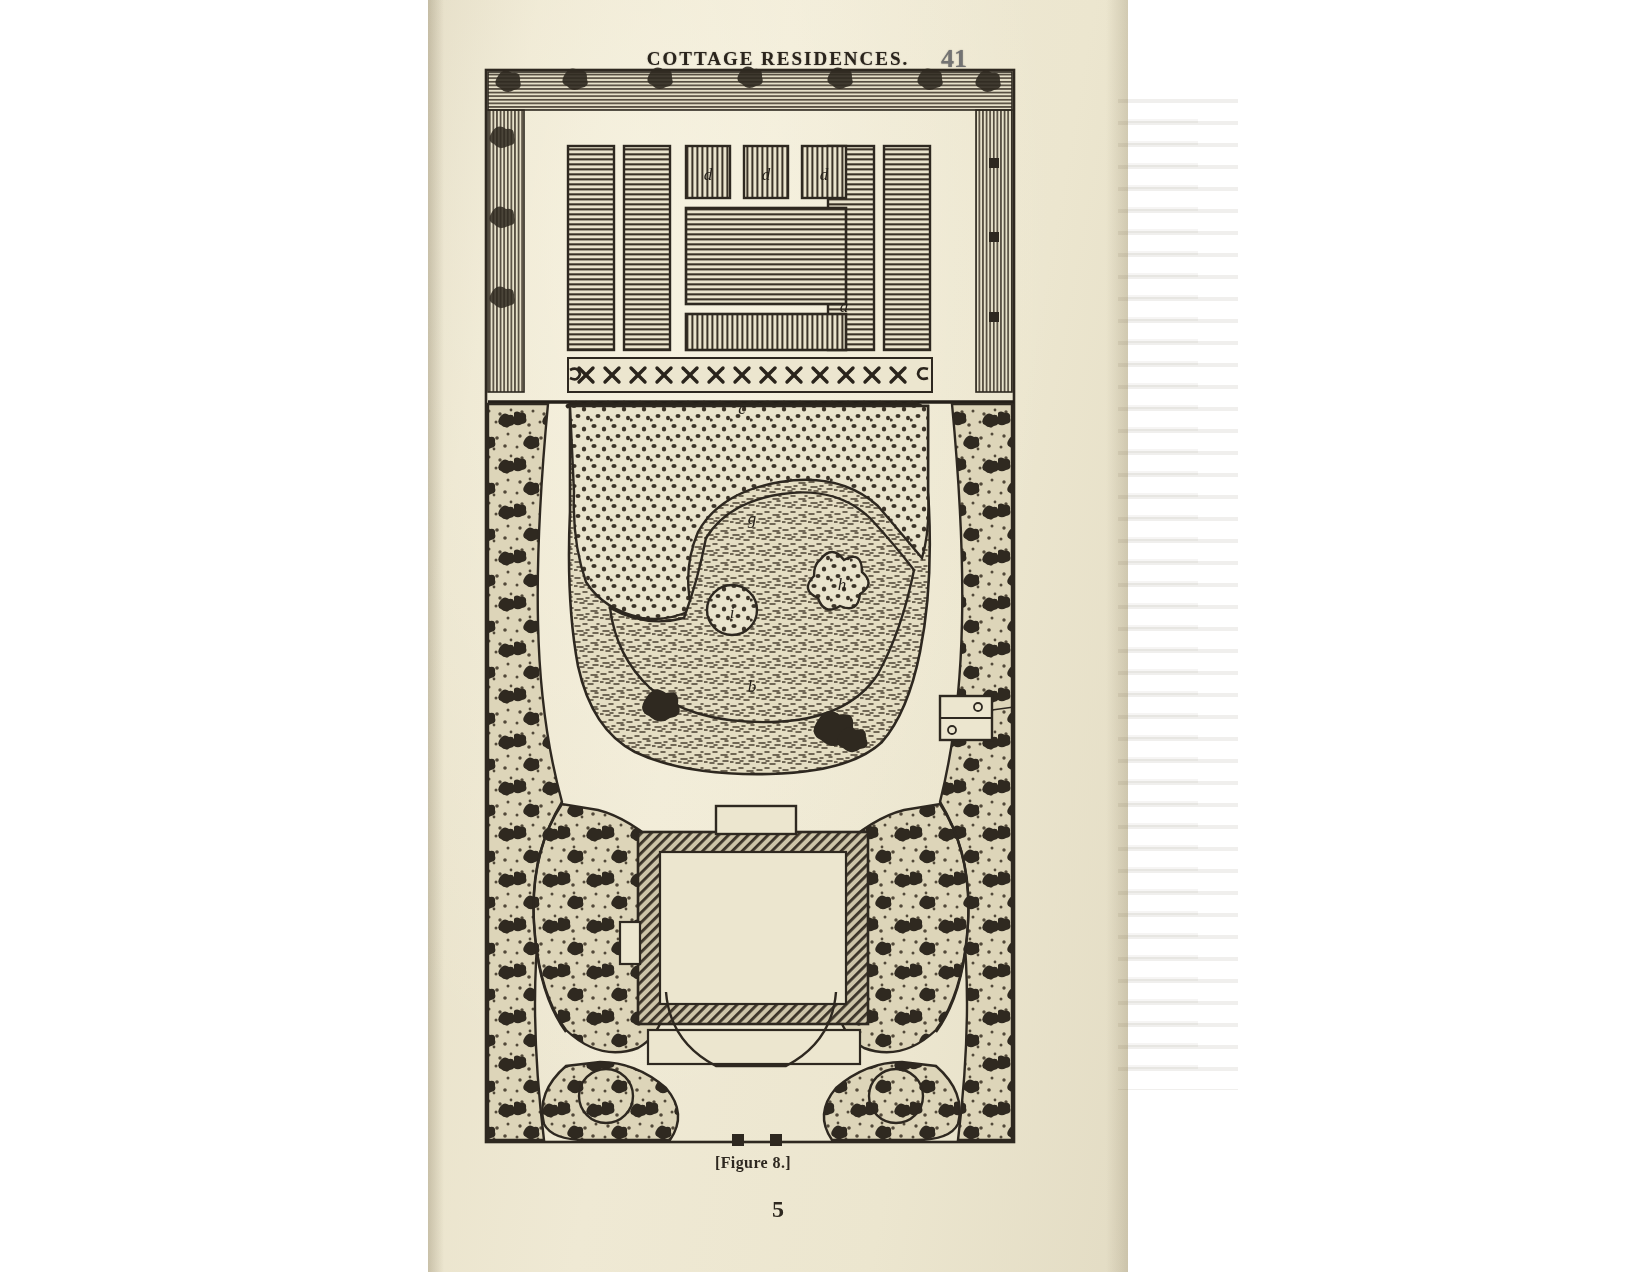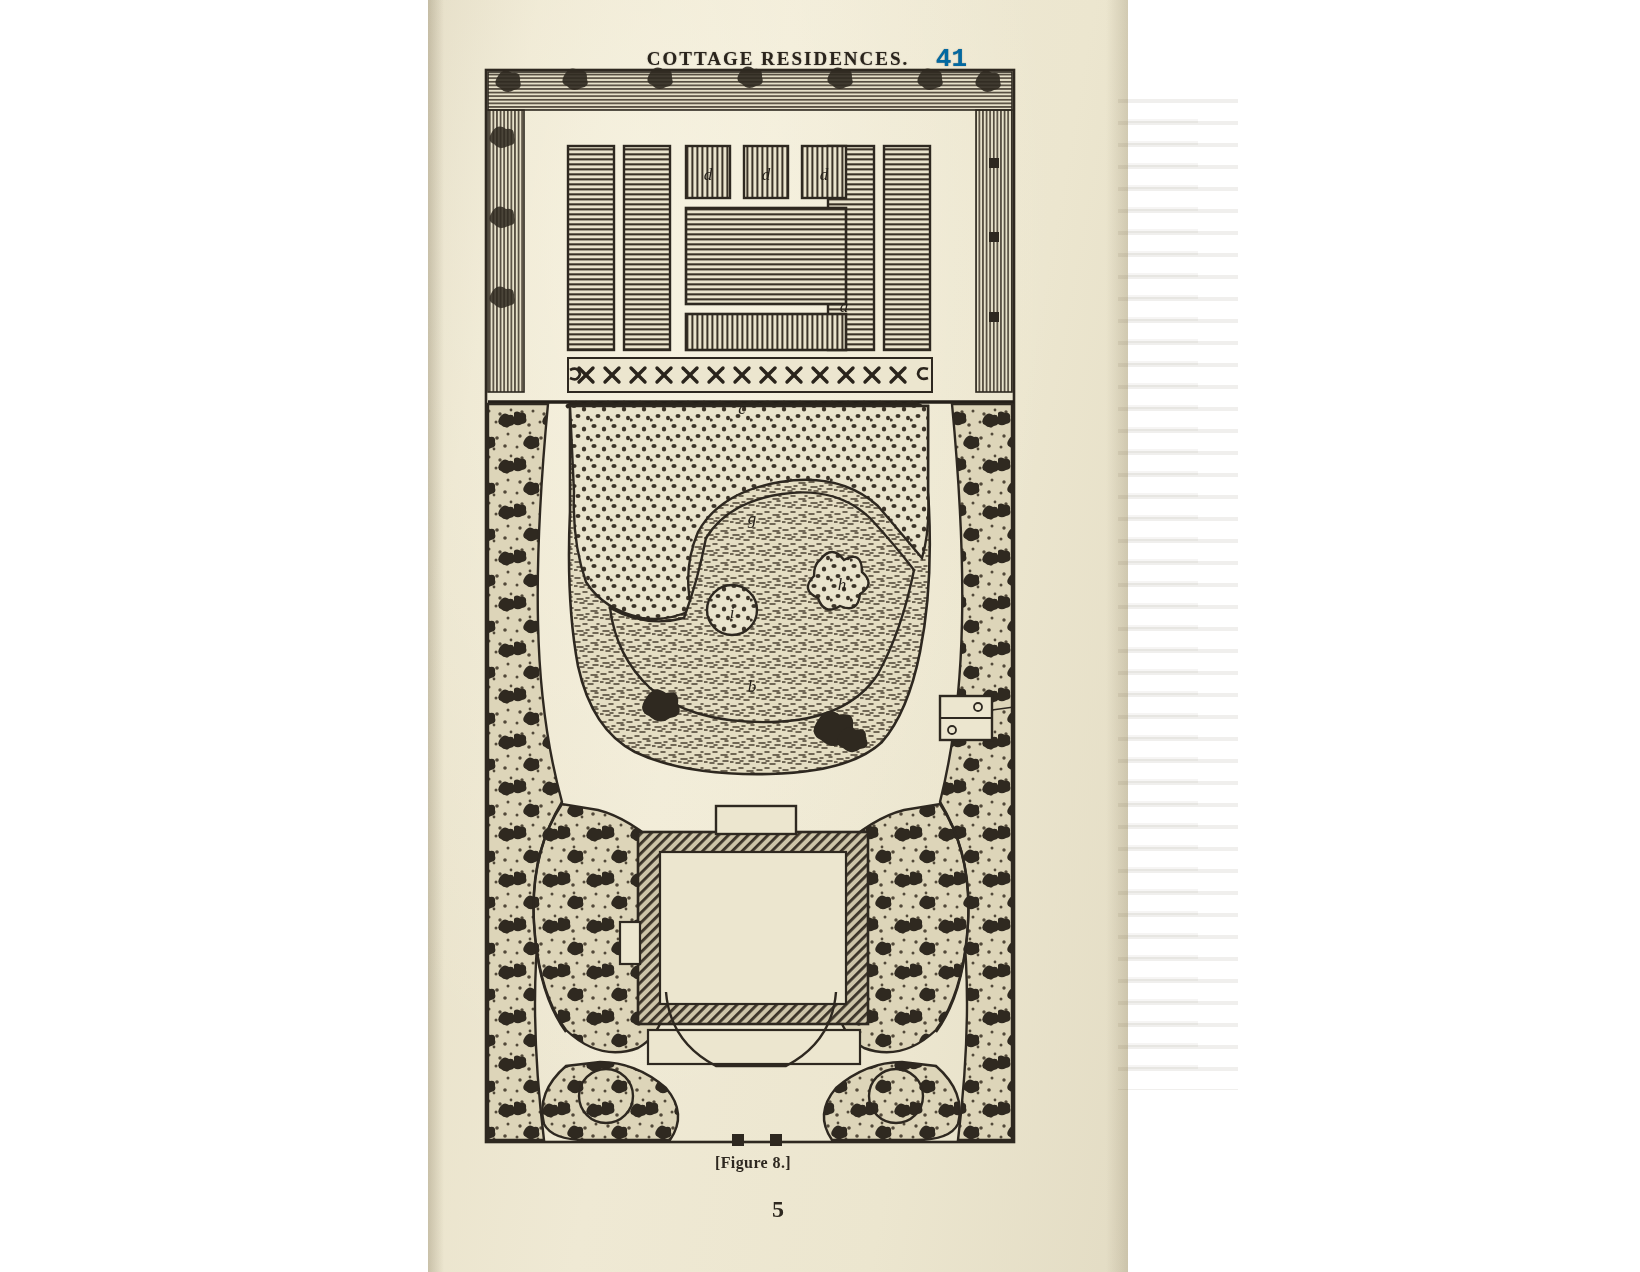--- a/index.html
+++ b/index.html
@@ -79,24 +79,24 @@
     font-weight: bold;
     font-size: 19px;
     letter-spacing: 2.0px;
     color: #2a241c;
     text-shadow: 0 0 1.2px rgba(42,36,28,0.5);
   }
   .runhead-folio {
     position: absolute;
     right: 45px;
     top: -4px;
-    font-family: Liberation Mono, monospace;
+    font-family: Liberation Serif, serif;
     font-weight: bold;
     font-size: 26px;
-    color: #0369a1;
+    color: #737373;
     text-shadow: 0 0 1.2px rgba(42,36,28,0.5);
     text-align: right;
   }
 
   
   .fig-caption {
     position: absolute;
     left: 428px;
     top: 1154px;
     width: 650px;

